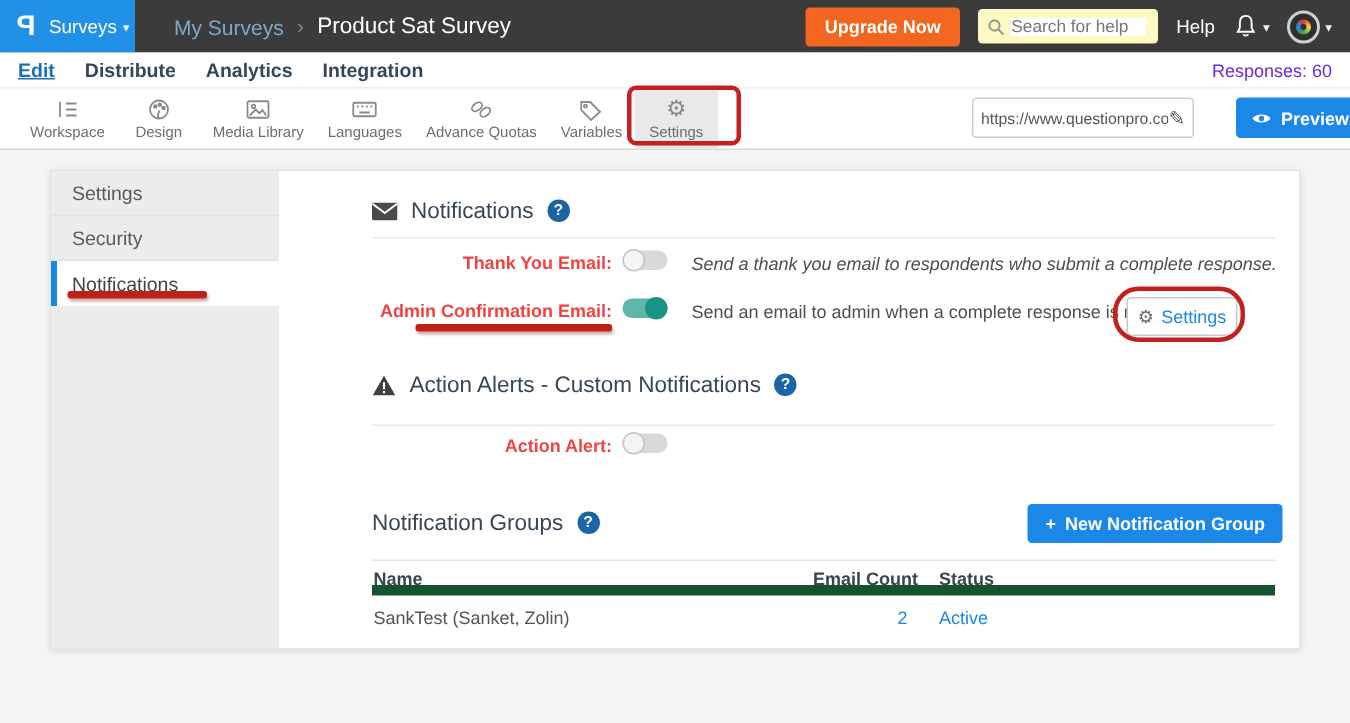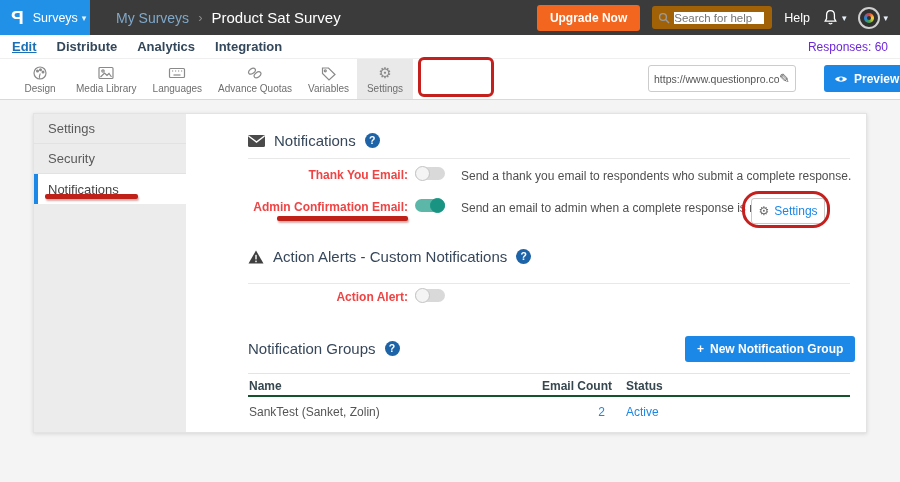--- a/index.html
+++ b/index.html
@@ -11,21 +11,21 @@
   .logo-area { width:90px; height:35px; background:#2191e8; display:flex; align-items:center; padding-left:11px; gap:9px; flex:none; }
   .logo-p { font-weight:bold; font-size:19px; color:#fff; transform:scaleX(-1); display:inline-block; }
   .app-menu { font-size:12.5px; color:#fff; display:flex; align-items:center; gap:4px; cursor:pointer; }
   .caret { font-size:9px; color:#e8f2fb; }
   .crumbs { margin-left:26px; display:flex; align-items:center; gap:9px; font-size:14px; }
   .crumb-parent { color:#7fa8c9; }
   .crumb-sep { color:#8d8d8d; font-size:13px; }
   .crumb-current { color:#fff; font-size:15px; }
   .topbar-right { margin-left:auto; display:flex; align-items:center; gap:12px; padding-right:12px; }
   .upgrade-btn { background:#f2661f; color:#fff; font-size:12px; font-weight:bold; border:none; border-radius:3px; padding:6px 13px; cursor:pointer; }
-  .help-search { display:flex; align-items:center; background:#a16207; border-radius:3px; height:23px; width:120px; padding:0 6px; gap:4px; }
+  .help-search { display:flex; align-items:center; background:#fef9c3; border-radius:3px; height:23px; width:120px; padding:0 6px; gap:4px; }
   .help-search input { border:none; outline:none; width:90px; font-size:11.5px; color:#555; font-family:"Liberation Sans", sans-serif; }
   .help-label { font-size:12.5px; color:#fff; }
   .bell-wrap, .avatar-wrap { display:flex; align-items:center; gap:3px; cursor:pointer; }
   .avatar { width:22px; height:22px; border-radius:50%; background:#2f2f2f; border:2px solid #cfcfcf; position:relative; overflow:hidden; }
   .avatar .swirl { position:absolute; inset:4px; border-radius:50%; background:conic-gradient(#e53935,#fdd835,#43a047,#1e88e5,#e53935); }
   .avatar .swirl::after { content:""; position:absolute; inset:3px; border-radius:50%; background:#2f2f2f; }
 
   
   .navrow { position:absolute; top:35px; left:0; width:900px; height:23px; background:#fff; display:flex; align-items:center; padding:0 12px; gap:20px; }
   .nav-item { font-size:13px; font-weight:bold; color:#33475b; cursor:pointer; }
@@ -61,21 +61,21 @@
   .toggle .knob { position:absolute; top:-1px; left:0; width:15px; height:15px; border-radius:50%; background:#f4f4f4; border:1px solid #c4c4c4; }
   .toggle.on { background:#5cb7a8; }
   .toggle.on .knob { left:auto; right:0; background:#199482; border-color:#199482; }
 
   .settings-btn { position:absolute; left:717px; top:84px; width:74px; height:26px; background:#fff; border:1px solid #c9c9c9; border-radius:3px; display:flex; align-items:center; justify-content:center; gap:5px; font-size:12px; color:#1b87e6; cursor:pointer; }
   .settings-btn .gear-glyph { font-size:12px; color:#6a6a6a; }
 
   .new-group-btn { position:absolute; left:651px; top:222px; height:26px; background:#1b87e6; color:#fff; border:none; border-radius:3px; font-size:12px; font-weight:bold; padding:0 12px; display:flex; align-items:center; gap:6px; cursor:pointer; }
 
   .tbl { position:absolute; left:214px; right:16px; top:259px; }
-  .thead { position:relative; height:24px; border-top:1px solid #e4e4e4; border-bottom:2px solid #14532d; }
+  .thead { position:relative; height:24px; border-top:1px solid #e4e4e4; border-bottom:7px solid #14532d; }
   .trow { position:relative; height:30px; }
   .th { position:absolute; top:5px; font-size:12px; font-weight:bold; color:#37474f; }
   .td { position:absolute; top:8px; font-size:12px; color:#555; }
   .link { color:#1b87e6; cursor:pointer; text-decoration:none; }
   .actions { display:flex; gap:16px; }
   .plus-glyph { font-weight:bold; }
 
   
   .anno-box { position:absolute; border:3px solid #c4201d; pointer-events:none; }
   .anno-line { position:absolute; background:#bf2018; border-radius:2px; box-shadow:1px 2px 2px rgba(120,20,15,0.35); pointer-events:none; }
@@ -128,20 +128,29 @@
     <span class="nav-item active">Edit</span>
     <span class="nav-item">Distribute</span>
     <span class="nav-item">Analytics</span>
     <span class="nav-item">Integration</span>
     <span class="responses">Responses: 60</span>
   </div>
 
   <div class="toolbar">
     <div class="tool-item">
       <svg width="20" height="16" viewBox="0 0 20 16" fill="none" stroke="#8a8a8a" stroke-width="1.2">
+          <line x1="5" y1="3" x2="5" y2="13"></line>
+          <line x1="9" y1="4" x2="16" y2="4"></line>
+          <line x1="9" y1="8" x2="16" y2="8"></line>
+          <line x1="9" y1="12" x2="16" y2="12"></line>
+        </svg>
+      <span class="tlabel">Workspace</span>
+    </div>
+    <div class="tool-item">
+      <svg width="20" height="16" viewBox="0 0 20 16" fill="none" stroke="#8a8a8a" stroke-width="1.2">
           <circle cx="10" cy="8" r="6"></circle>
           <circle cx="7.5" cy="6" r="0.9" fill="#8a8a8a"></circle>
           <circle cx="10.5" cy="4.8" r="0.9" fill="#8a8a8a"></circle>
           <circle cx="13" cy="7" r="0.9" fill="#8a8a8a"></circle>
           <path d="M10 14 C8 11.5 10.5 10.5 10 8.5"></path>
         </svg>
       <span class="tlabel">Design</span>
     </div>
     <div class="tool-item">
       <svg width="20" height="16" viewBox="0 0 20 16" fill="none" stroke="#8a8a8a" stroke-width="1.2">
@@ -209,21 +218,21 @@
         </svg>
       <span>Notifications</span>
       <span class="qmark">?</span>
     </div>
     <div class="divider" style="top:44px;"></div>
 
     <div class="row-label" style="top:54px;">Thank You Email:</div>
     <span class="toggle" style="top:53px;">
         <span class="knob"></span>
       </span>
-    <div class="row-desc" style="top:55px;">Send a thank you email to respondents who submit a complete response.</div>
+    <div class="row-desc" style="top:55px;font-style:italic;">Send a thank you email to respondents who submit a complete response.</div>
 
     <div class="row-label" style="top:86px;">Admin Confirmation Email:</div>
     <span class="toggle on" style="top:85px;">
         <span class="knob"></span>
       </span>
     <div class="row-desc" style="top:87px;">Send an email to admin when a complete response is received.</div>
     <button class="settings-btn">
       <span class="gear-glyph">⚙</span>
       <span>Settings</span>
     </button>

